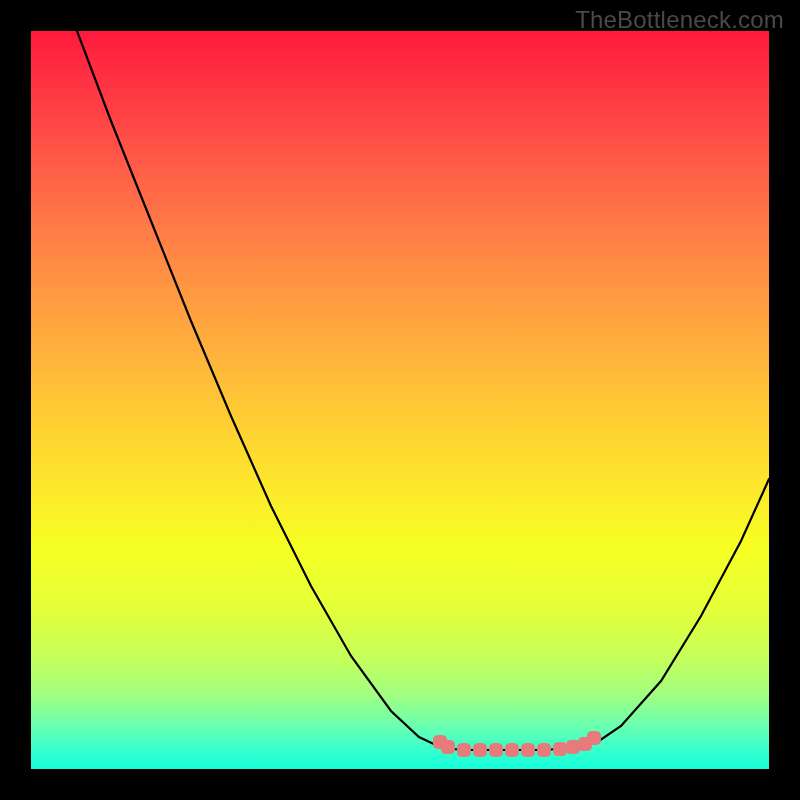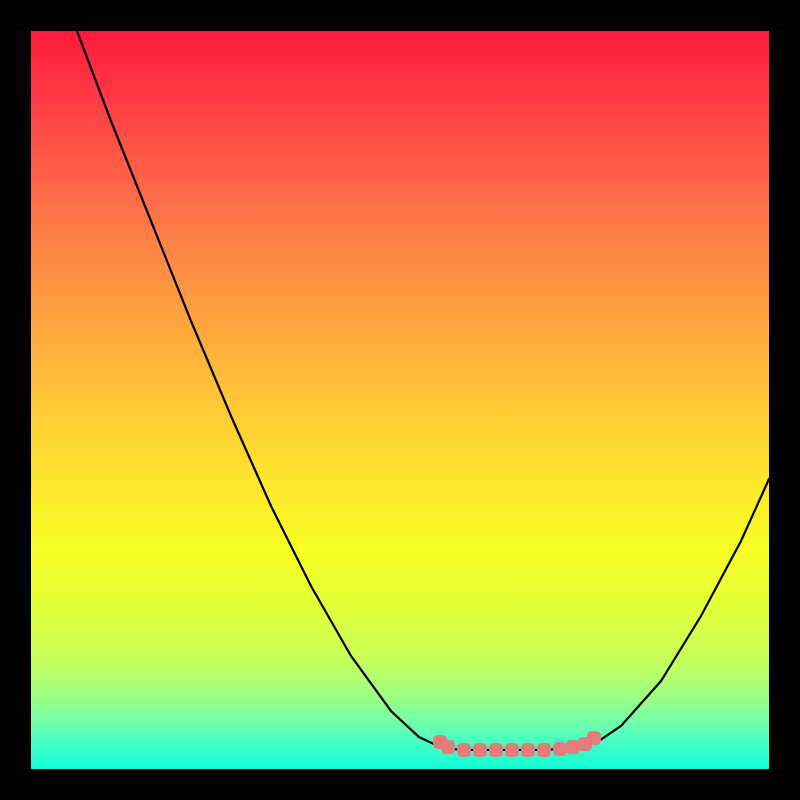--- a/index.html
+++ b/index.html
@@ -90,13 +90,14 @@
           <rect x="490.5" y="712.5" width="13" height="13" rx="4" fill="#e77b7b" stroke="#e77b7b"></rect>
           <rect x="506.5" y="712.5" width="13" height="13" rx="4" fill="#e77b7b" stroke="#e77b7b"></rect>
           <rect x="522.5" y="711.5" width="13" height="13" rx="4" fill="#e77b7b" stroke="#e77b7b"></rect>
           <rect x="535.5" y="709.5" width="13" height="13" rx="4" fill="#e77b7b" stroke="#e77b7b"></rect>
           <rect x="547.5" y="706.5" width="13" height="13" rx="4" fill="#e77b7b" stroke="#e77b7b"></rect>
           <rect x="556.5" y="700.5" width="13" height="13" rx="4" fill="#e77b7b" stroke="#e77b7b"></rect>
         </g>
     </svg>
   </div>
 
+  <div class="watermark">TheBottleneck.com</div>
 </div>
 
 </body></html>

